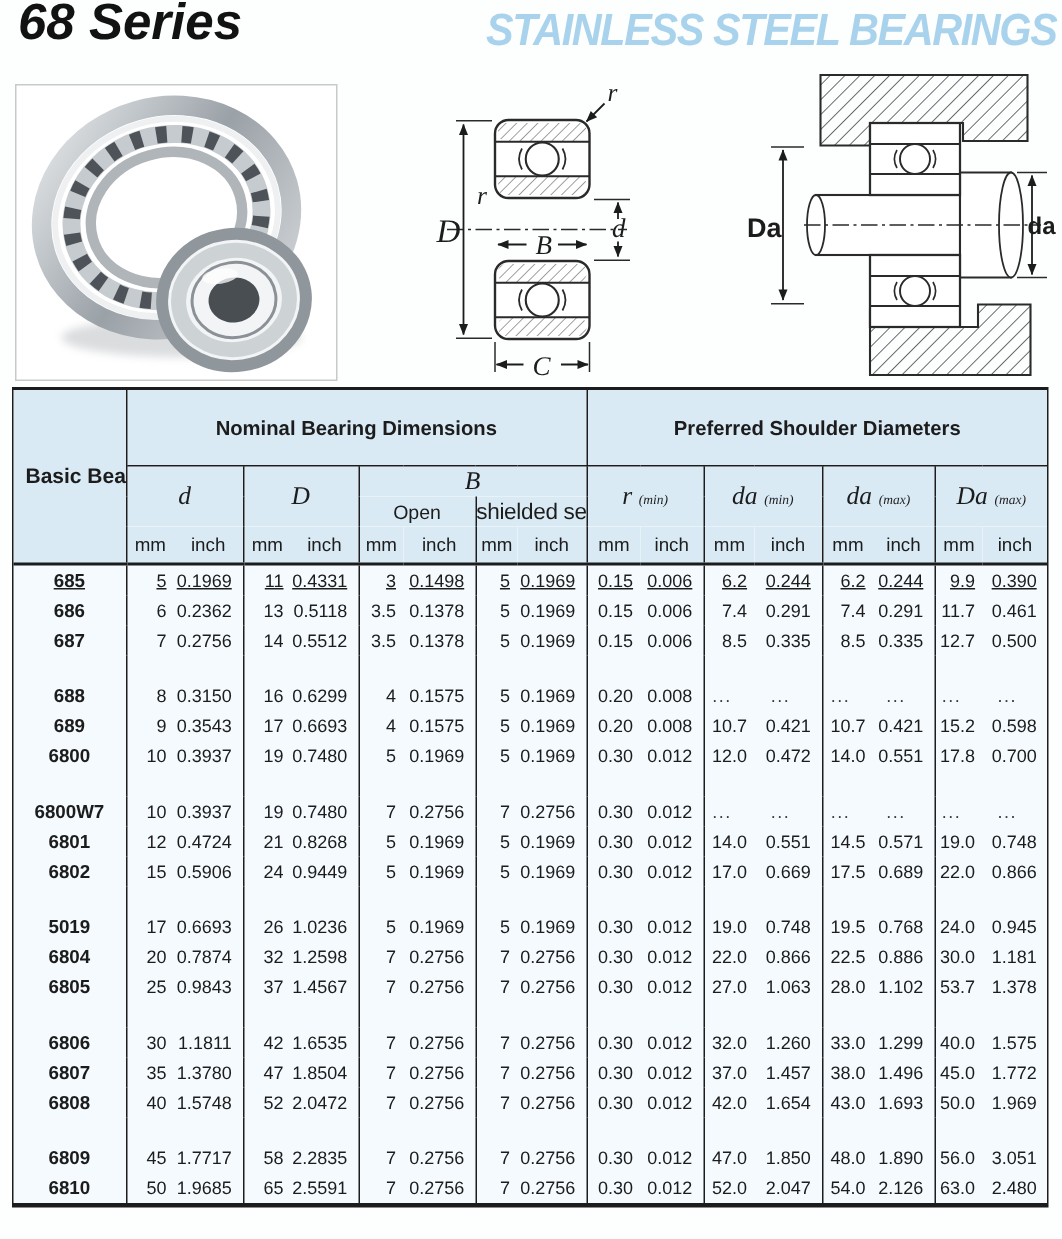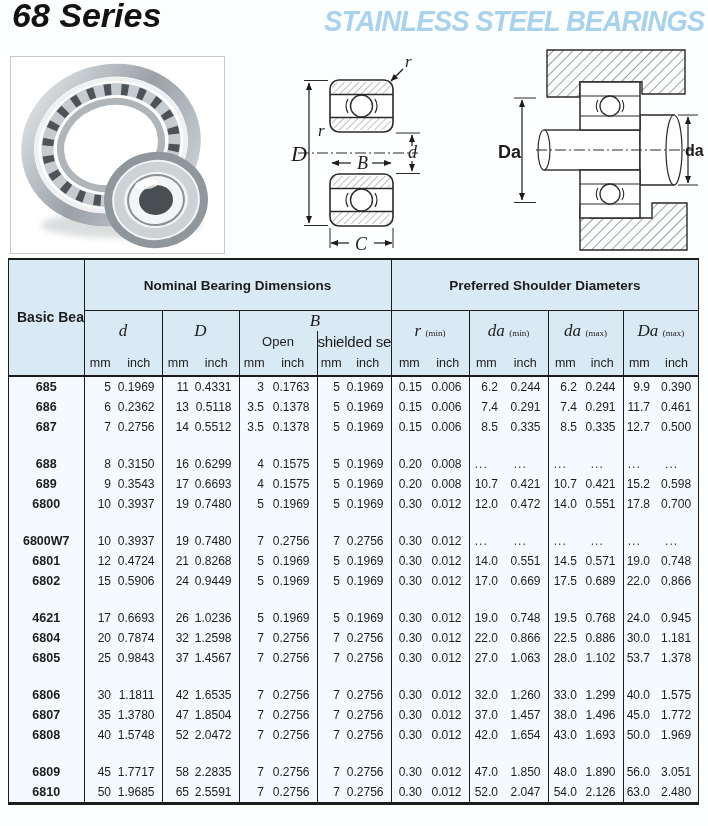--- a/index.html
+++ b/index.html
@@ -23,25 +23,25 @@
   .tbl th,.tbl td{padding:0;margin:0;font-weight:normal;white-space:nowrap;overflow:hidden;}
   .bR{border-right:1.5px solid #1c1c1c;}
   thead th{background:var(--table-header-bg,#d9eaf5);vertical-align:middle;text-align:center;}
   tr.h1 th{height:50px;margin-left:41px;}
   tr.h1 th.grp{border-bottom:1.5px solid #1c1c1c;font-weight:bold;font-size:13.5px;}
   th.c-basic{font-weight:bold;font-size:14px;line-height:1.4;padding:0 8px;}
   tr.h2 th{height:20px;}
   tr.h3 th{height:20px;}
   tr.h4 th{height:24px;font-size:12.5px;text-align:center;}
   .sym{font-family:"Liberation Serif",serif;font-style:italic;font-size:17px;}
-  .symsub{font-family:"Liberation Serif",serif;font-size:9px;}
+  .symsub{font-family:"Liberation Serif",serif;font-style:italic;font-size:9px;}
   .open{font-size:13px;}
   .shield{font-size:15px;letter-spacing:-0.2px;}
   tbody td{height:20px;font-size:12px;background:var(--table-body-bg,#f4fafd);}
-  tbody tr:first-child td{border-top:2.6px solid #1c1c1c;}
+  tbody tr:first-child td{border-top:2.6px solid #1c1c1c;text-decoration:underline;}
   td.c-no{text-align:center;font-weight:bold;font-size:12.5px;}
   td.c-mm{text-align:right;padding-right:5px;}
   td.c-inch{text-align:right;padding-right:7px;}
   td.dots{text-align:center;padding-right:10px;color:#3a3a3a;letter-spacing:1px;}
   tr.spacer td{height:17px;}
 </style>
 </head>
 <body>
 
 <div class="canvas">
@@ -249,21 +249,21 @@
         </tr>
       </thead>
       <tbody>
           <tr>
             <td class="c-no bR">685</td>
             <td class="c-mm">5</td>
             <td class="c-inch bR">0.1969</td>
             <td class="c-mm">11</td>
             <td class="c-inch bR">0.4331</td>
             <td class="c-mm">3</td>
-            <td class="c-inch bR">0.1763</td>
+            <td class="c-inch bR">0.1498</td>
             <td class="c-mm">5</td>
             <td class="c-inch bR">0.1969</td>
             <td class="c-mm">0.15</td>
             <td class="c-inch bR">0.006</td>
             <td class="c-mm">6.2</td>
             <td class="c-inch bR">0.244</td>
             <td class="c-mm">6.2</td>
             <td class="c-inch bR">0.244</td>
             <td class="c-mm">9.9</td>
             <td class="c-inch">0.390</td>
@@ -471,21 +471,21 @@
             <td></td>
             <td class="bR"></td>
             <td></td>
             <td class="bR"></td>
             <td></td>
             <td class="bR"></td>
             <td></td>
             <td></td>
           </tr>
           <tr>
-            <td class="c-no bR">4621</td>
+            <td class="c-no bR">5019</td>
             <td class="c-mm">17</td>
             <td class="c-inch bR">0.6693</td>
             <td class="c-mm">26</td>
             <td class="c-inch bR">1.0236</td>
             <td class="c-mm">5</td>
             <td class="c-inch bR">0.1969</td>
             <td class="c-mm">5</td>
             <td class="c-inch bR">0.1969</td>
             <td class="c-mm">0.30</td>
             <td class="c-inch bR">0.012</td>

